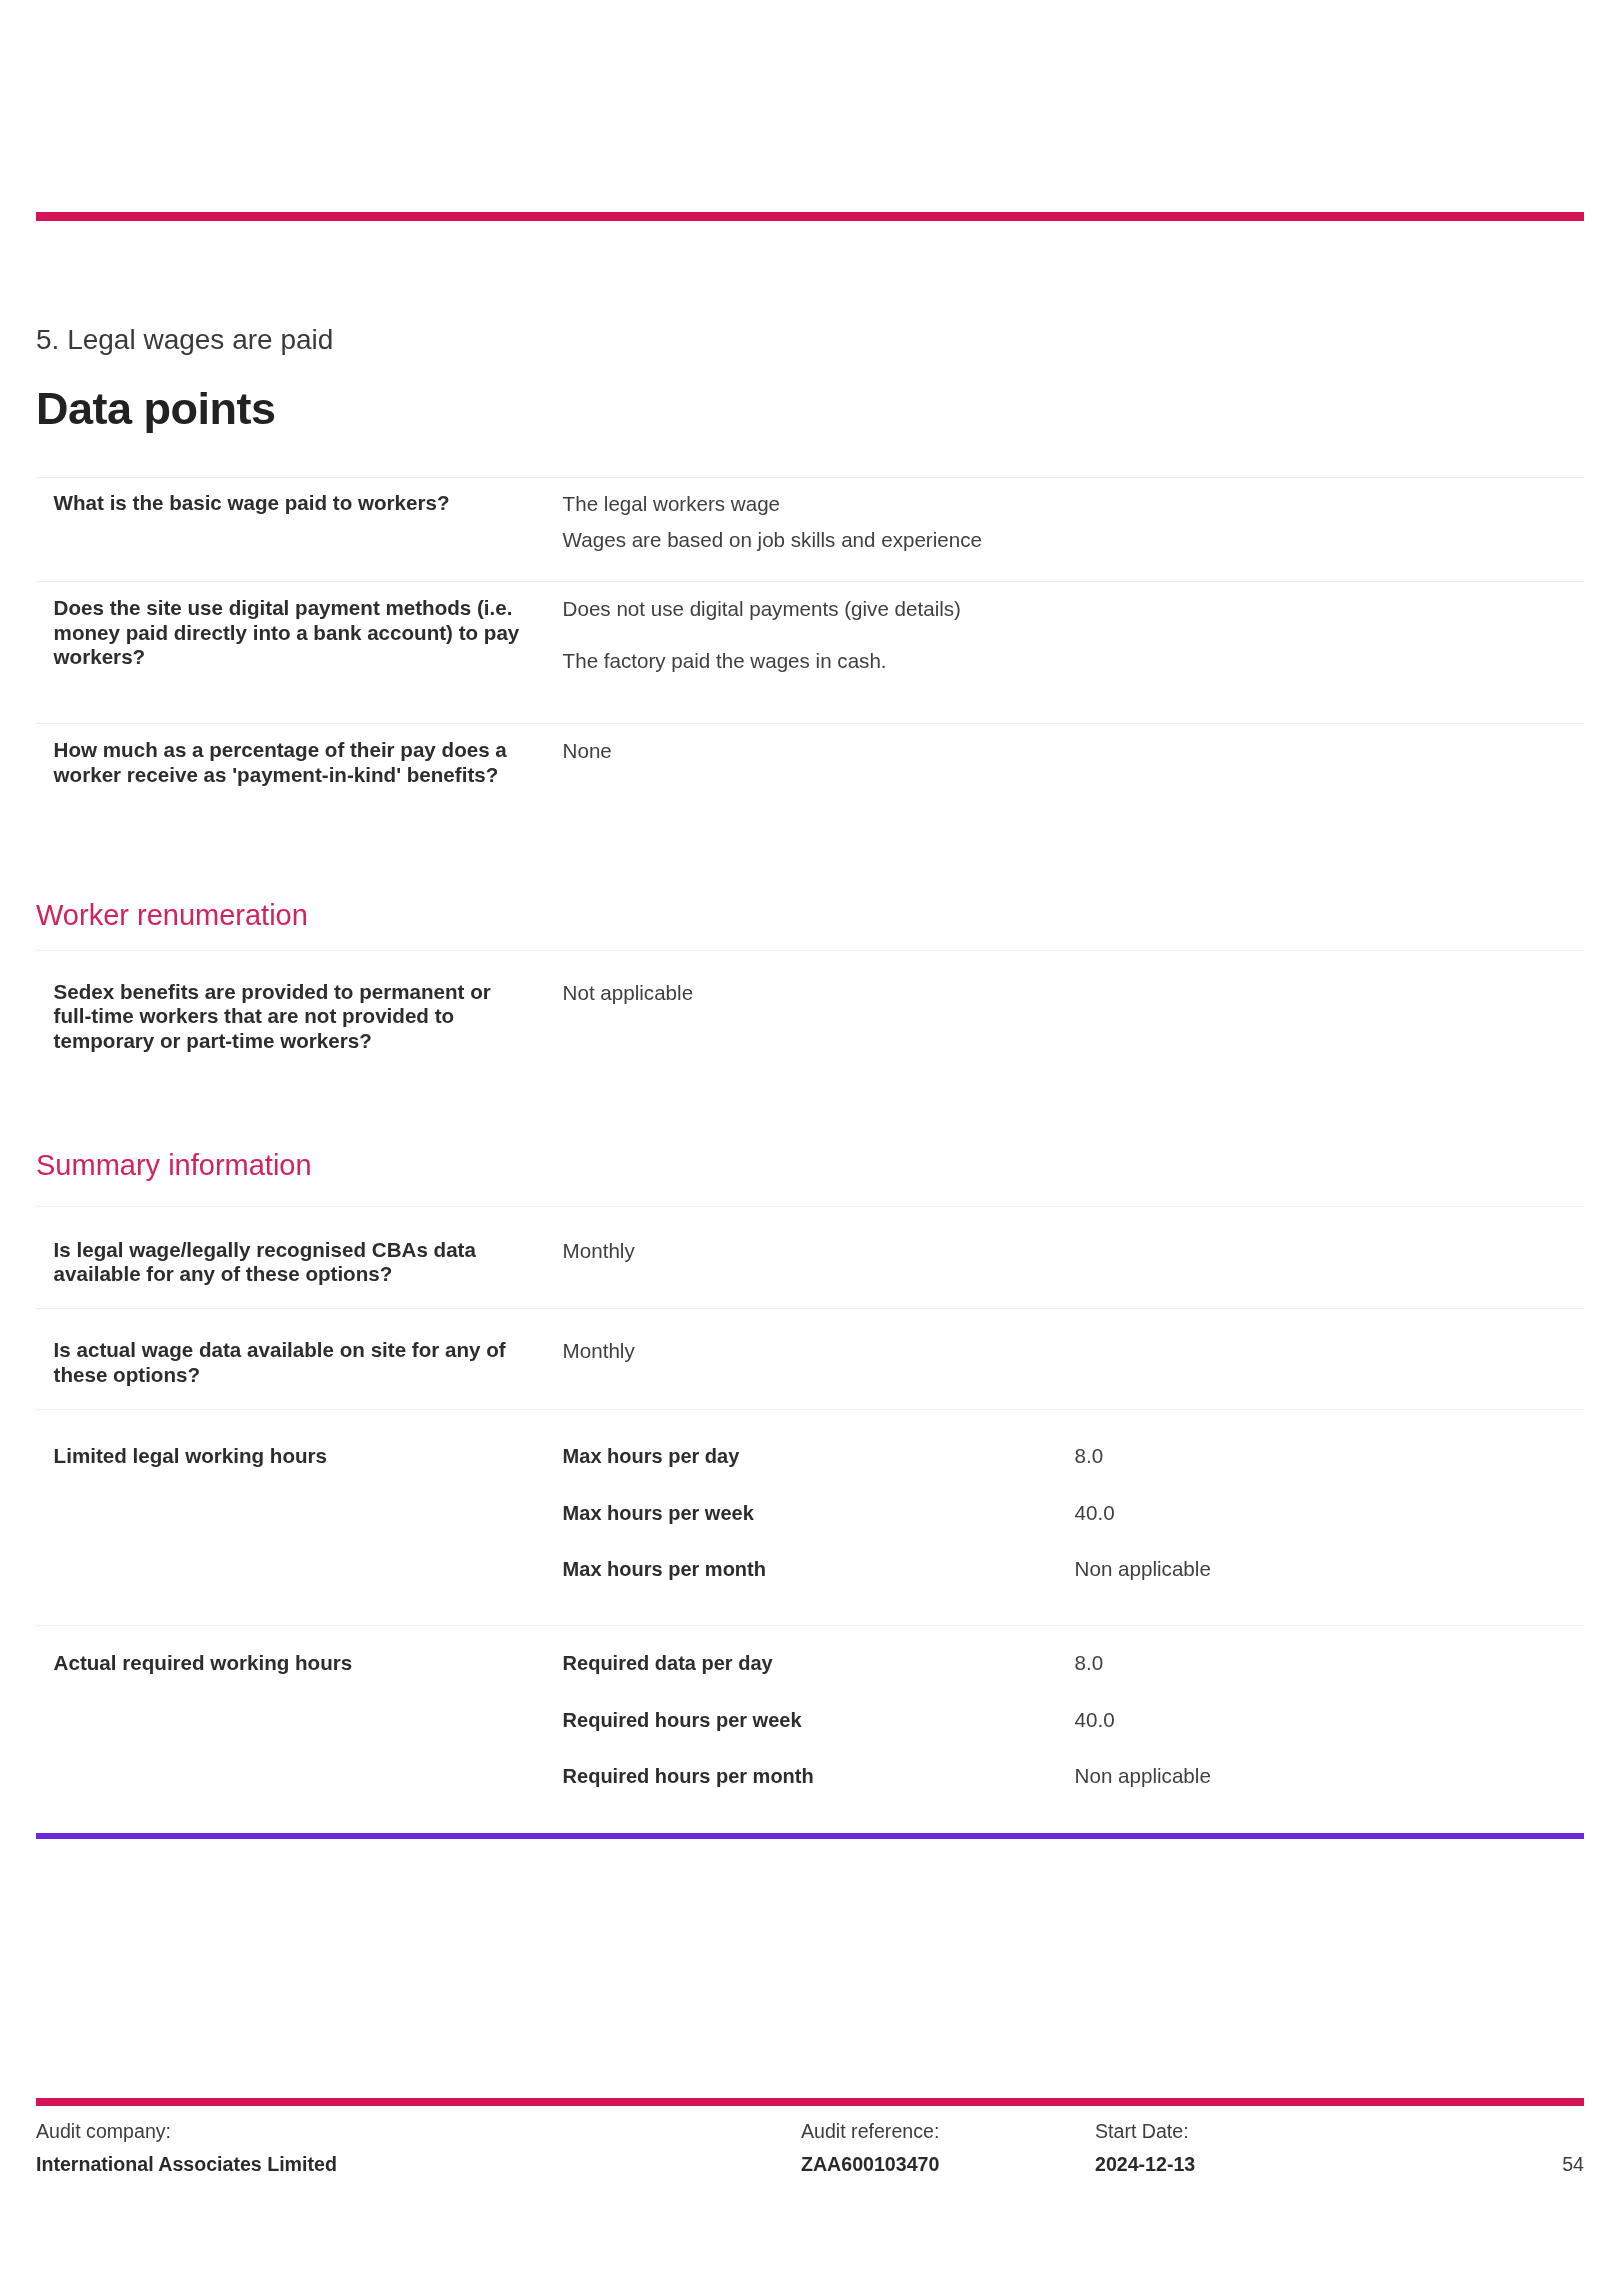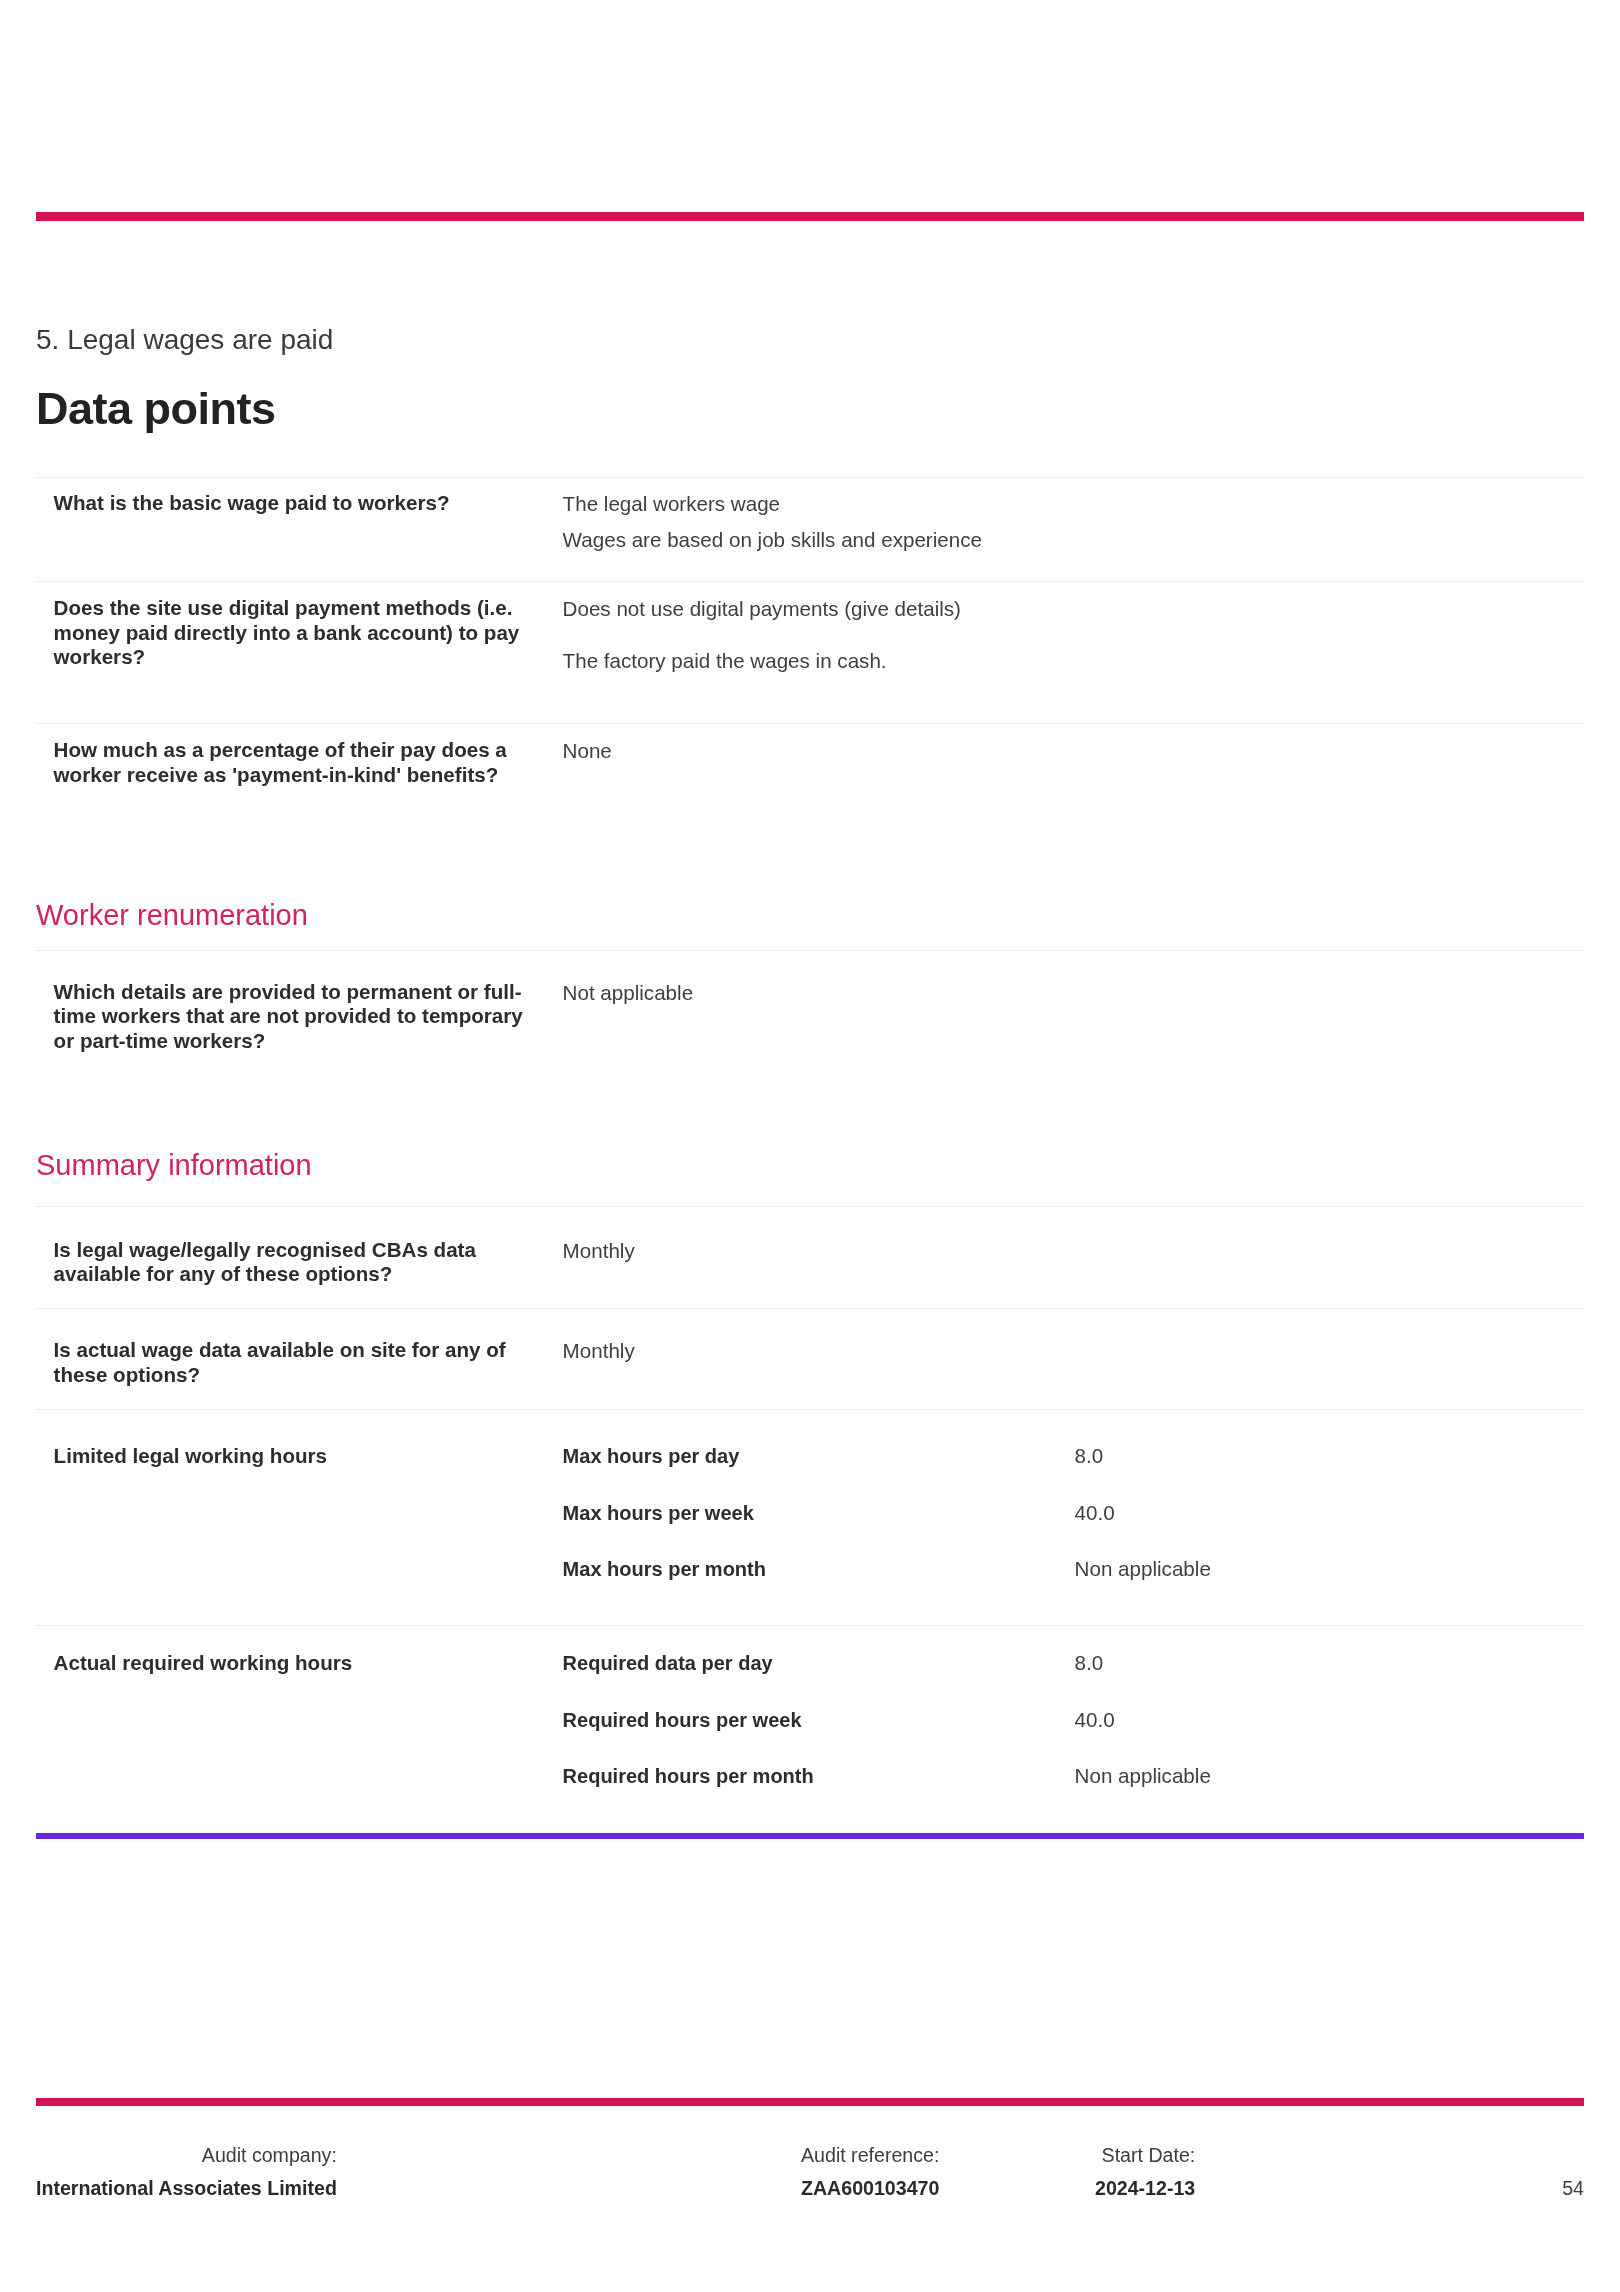--- a/index.html
+++ b/index.html
@@ -72,21 +72,21 @@
   .row-hours1 { padding-top:34px; padding-bottom:11.8px; }
   .row-hours2 { padding-top:25px; padding-bottom:11.8px; border-bottom:6px solid #6d28d9; }
 
   .hours-grid { display:grid; grid-template-columns:512px 1fr; grid-column:2 / 4; }
   .hours-grid .cell-label { font-weight:700; color:#2d2d2d; font-size:20px; line-height:24.5px; }
   .hours-grid .cell-val { font-size:20.6px; line-height:24.5px; color:#404040; }
 
   
   .footer { position:absolute; left:36px; right:36px; top:2098px; }
   .footer-rule { height:7.8px; background:#d51553; }
-  .footer-cols { position:relative; margin-top:37px; height:69px;text-align:right; }
+  .footer-cols { position:relative; margin-top:13px; height:69px; }
   .fcol { position:absolute; top:0; }
   .fcol .flabel { font-size:19.6px; color:#3d3d3d; line-height:25.5px; }
   .fcol .fvalue { font-size:19.6px; font-weight:700; color:#2a2a2a; line-height:25.5px; margin-top:7.8px; }
   .fcol-company { left:0; }
   .fcol-reference { left:765px; }
   .fcol-date { left:1059px; }
   .page-number { position:absolute; right:0; top:33px; font-size:19.6px; color:#3d3d3d; line-height:25.5px; }
 </style>
 </head>
 <body>
@@ -124,21 +124,21 @@
         <div class="a">
           <div class="ans">None</div>
         </div>
       </div>
     </div>
 
     <div class="sec-heading worker">Worker renumeration</div>
 
     <div>
       <div class="row row-benefits">
-        <div class="q">Which details are provided to permanent or full-time workers that are not provided to temporary or part-time workers?</div>
+        <div class="q">Sedex benefits are provided to permanent or full-time workers that are not provided to temporary or part-time workers?</div>
         <div class="a">
           <div class="ans">Not applicable</div>
         </div>
       </div>
     </div>
 
     <div class="sec-heading summary">Summary information</div>
 
     <div>
 

